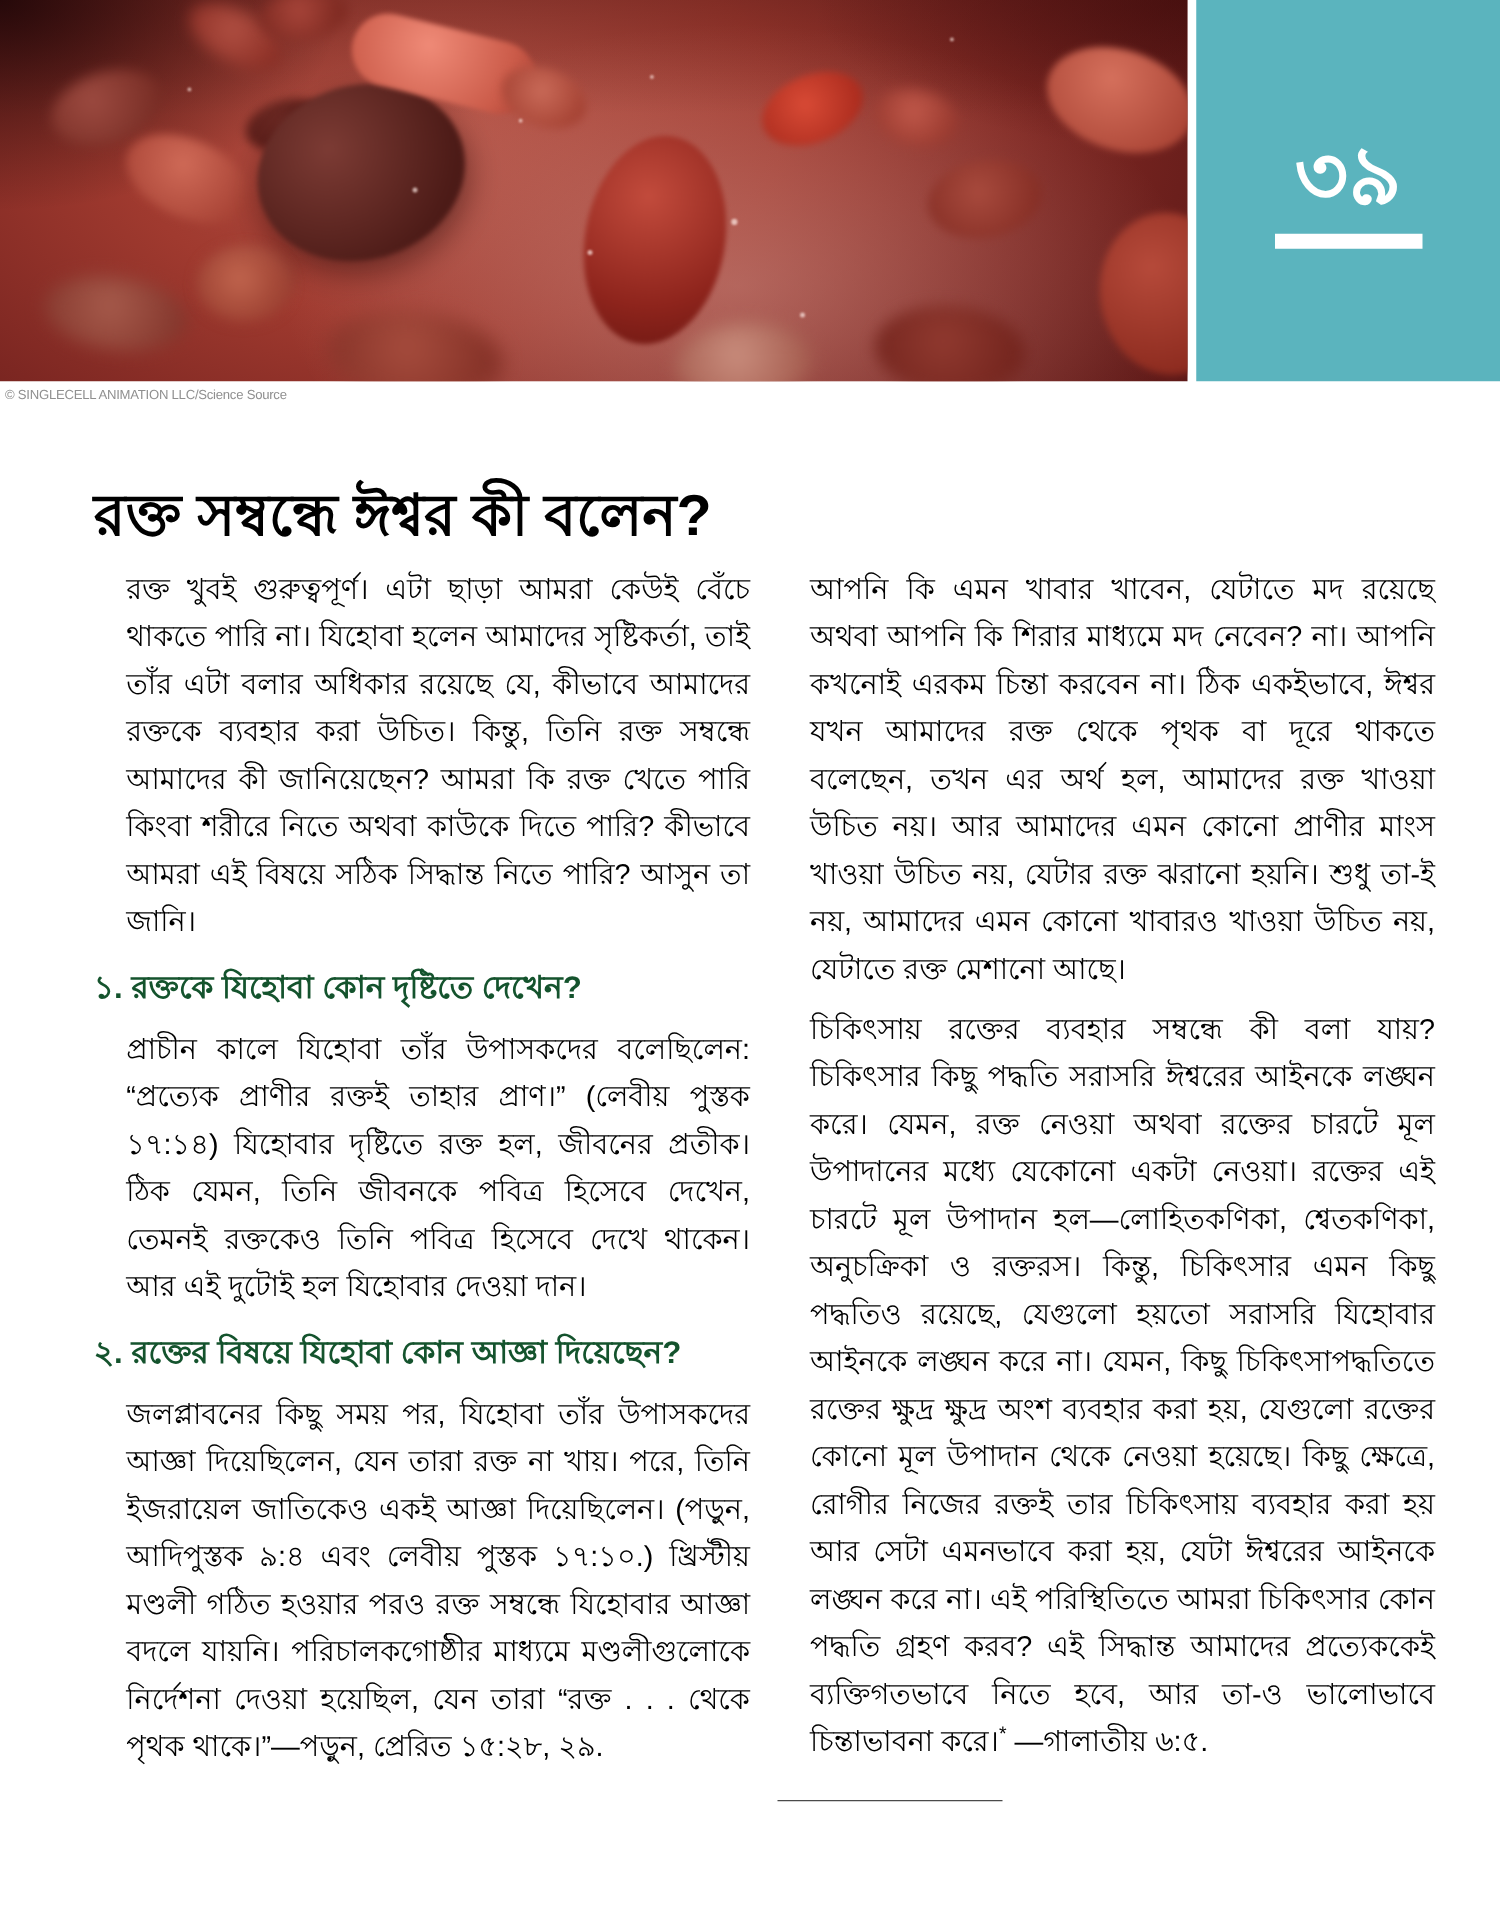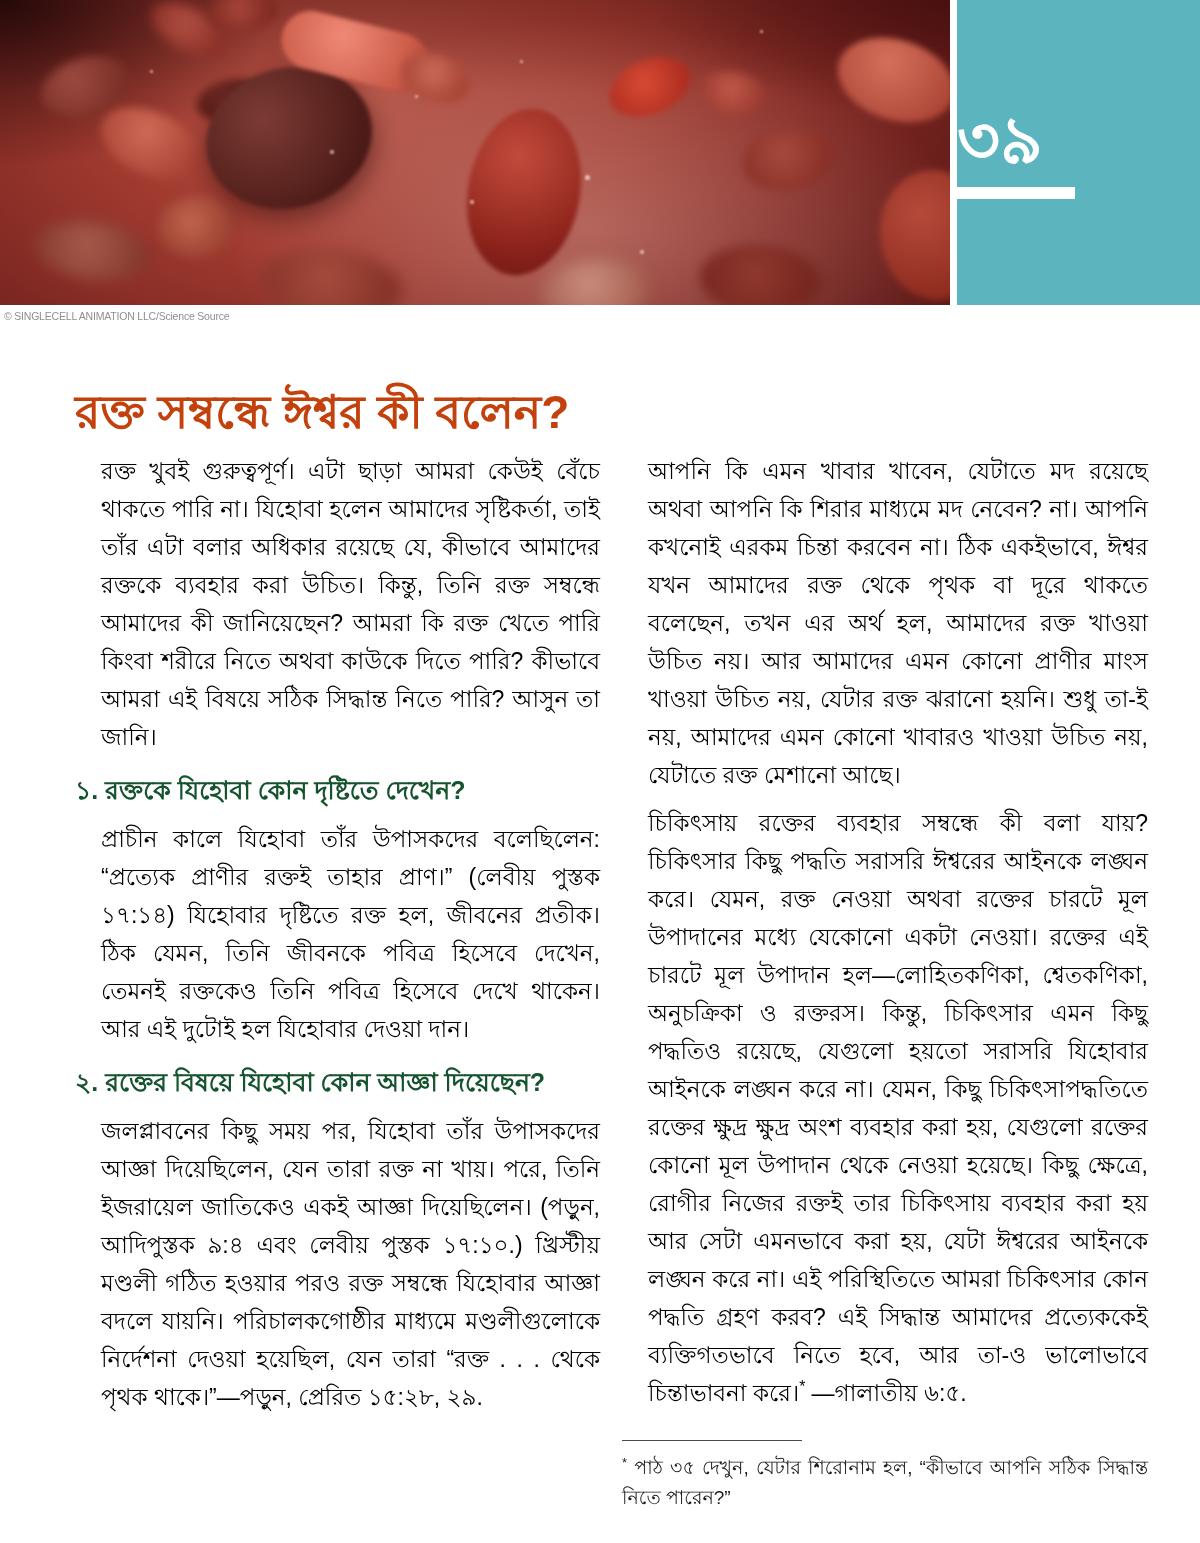--- a/index.html
+++ b/index.html
@@ -22,30 +22,30 @@
       radial-gradient(ellipse 500px 200px at 100% 0%, rgba(60,10,10,0.55), rgba(60,10,10,0) 60%),
       linear-gradient(to bottom, rgba(40,6,8,0.25), rgba(40,6,8,0) 30%);
   }
   .cell { position:absolute; border-radius:50%; }
   .speck { position:absolute; border-radius:50%; background:rgba(255,235,230,0.7); filter:blur(1px); }
 
   
   .lesson-box {
     position:absolute; left:957px; top:0; width:243px; height:305px;
     background:#5bb4be; display:flex; flex-direction:column;
-    justify-content:center;
+    align-items:center; justify-content:center;
   }
   .lesson-number { color:#ffffff; font-size:66px; line-height:1; font-weight:700; }
   .lesson-underline { width:118px; height:12px; background:#ffffff; margin-top:14px; }
 
   
   .credit { position:absolute; left:4px; top:310px; font-size:10.5px;
             letter-spacing:-0.2px; color:#8f8f8f; }
   .title  { position:absolute; left:75px; top:352px; font-size:46px;
-            font-weight:700; color:#c2410c; line-height:1.3; }
+            font-weight:700; color:#000000; line-height:1.3; }
 
   
   .content { position:absolute; left:75px; top:452px; width:1073px;
              display:flex; gap:22px; }
   .col-left  { width:525px; }
   .col-right { width:526px; }
 
   p.body { font-size:23px; line-height:38px; text-align:justify;
            color:#000000; margin:0 0 10px 26px; }
   p.body b { font-weight:400; }
@@ -122,17 +122,16 @@
       <p class="body"><span>জলপ্লাবনের কিছু সময় পর, যিহোবা তাঁর উপাসকদের আজ্ঞা দিয়েছিলেন, যেন তারা রক্ত না খায়। পরে, তিনি ইজরায়েল জাতিকেও একই আজ্ঞা দিয়েছিলেন। (পড়ুন, আদিপুস্তক ৯:৪ এবং লেবীয় পুস্তক ১৭:১০.) খ্রিস্টীয় মণ্ডলী গঠিত হওয়ার পরও রক্ত সম্বন্ধে যিহোবার আজ্ঞা বদলে যায়নি। পরিচালকগোষ্ঠীর মাধ্যমে মণ্ডলীগুলোকে নির্দেশনা দেওয়া হয়েছিল, যেন তারা </span><b>“রক্ত . . . থেকে পৃথক থাকে।”</b><span>—পড়ুন, প্রেরিত ১৫:২৮, ২৯.</span></p>
 
     </div>
 
     <div class="col-right">
       <p class="body">আপনি কি এমন খাবার খাবেন, যেটাতে মদ রয়েছে অথবা আপনি কি শিরার মাধ্যমে মদ নেবেন? না। আপনি কখনোই এরকম চিন্তা করবেন না। ঠিক একইভাবে, ঈশ্বর যখন আমাদের রক্ত থেকে পৃথক বা দূরে থাকতে বলেছেন, তখন এর অর্থ হল, আমাদের রক্ত খাওয়া উচিত নয়। আর আমাদের এমন কোনো প্রাণীর মাংস খাওয়া উচিত নয়, যেটার রক্ত ঝরানো হয়নি। শুধু তা-ই নয়, আমাদের এমন কোনো খাবারও খাওয়া উচিত নয়, যেটাতে রক্ত মেশানো আছে।</p>
 
       <p class="body"><span>চিকিৎসায় রক্তের ব্যবহার সম্বন্ধে কী বলা যায়? চিকিৎসার কিছু পদ্ধতি সরাসরি ঈশ্বরের আইনকে লঙ্ঘন করে। যেমন, রক্ত নেওয়া অথবা রক্তের চারটে মূল উপাদানের মধ্যে যেকোনো একটা নেওয়া। রক্তের এই চারটে মূল উপাদান হল—লোহিতকণিকা, শ্বেতকণিকা, অনুচক্রিকা ও রক্তরস। কিন্তু, চিকিৎসার এমন কিছু পদ্ধতিও রয়েছে, যেগুলো হয়তো সরাসরি যিহোবার আইনকে লঙ্ঘন করে না। যেমন, কিছু চিকিৎসাপদ্ধতিতে রক্তের ক্ষুদ্র ক্ষুদ্র অংশ ব্যবহার করা হয়, যেগুলো রক্তের কোনো মূল উপাদান থেকে নেওয়া হয়েছে। কিছু ক্ষেত্রে, রোগীর নিজের রক্তই তার চিকিৎসায় ব্যবহার করা হয় আর সেটা এমনভাবে করা হয়, যেটা ঈশ্বরের আইনকে লঙ্ঘন করে না। এই পরিস্থিতিতে আমরা চিকিৎসার কোন পদ্ধতি গ্রহণ করব? এই সিদ্ধান্ত আমাদের প্রত্যেককেই ব্যক্তিগতভাবে নিতে হবে, আর তা-ও ভালোভাবে চিন্তাভাবনা করে।</span><sup class="ast">*</sup> <span>—গালাতীয় ৬:৫.</span></p>
 
       <div class="footnote-sep"></div>
-      <p class="footnote"><sup class="ast">*</sup><span> পাঠ ৩৫ দেখুন, যেটার শিরোনাম হল, “কীভাবে আপনি সঠিক সিদ্ধান্ত নিতে পারেন?”</span></p>
     </div>
 
   </div>
 </div>
 
 </body></html>

